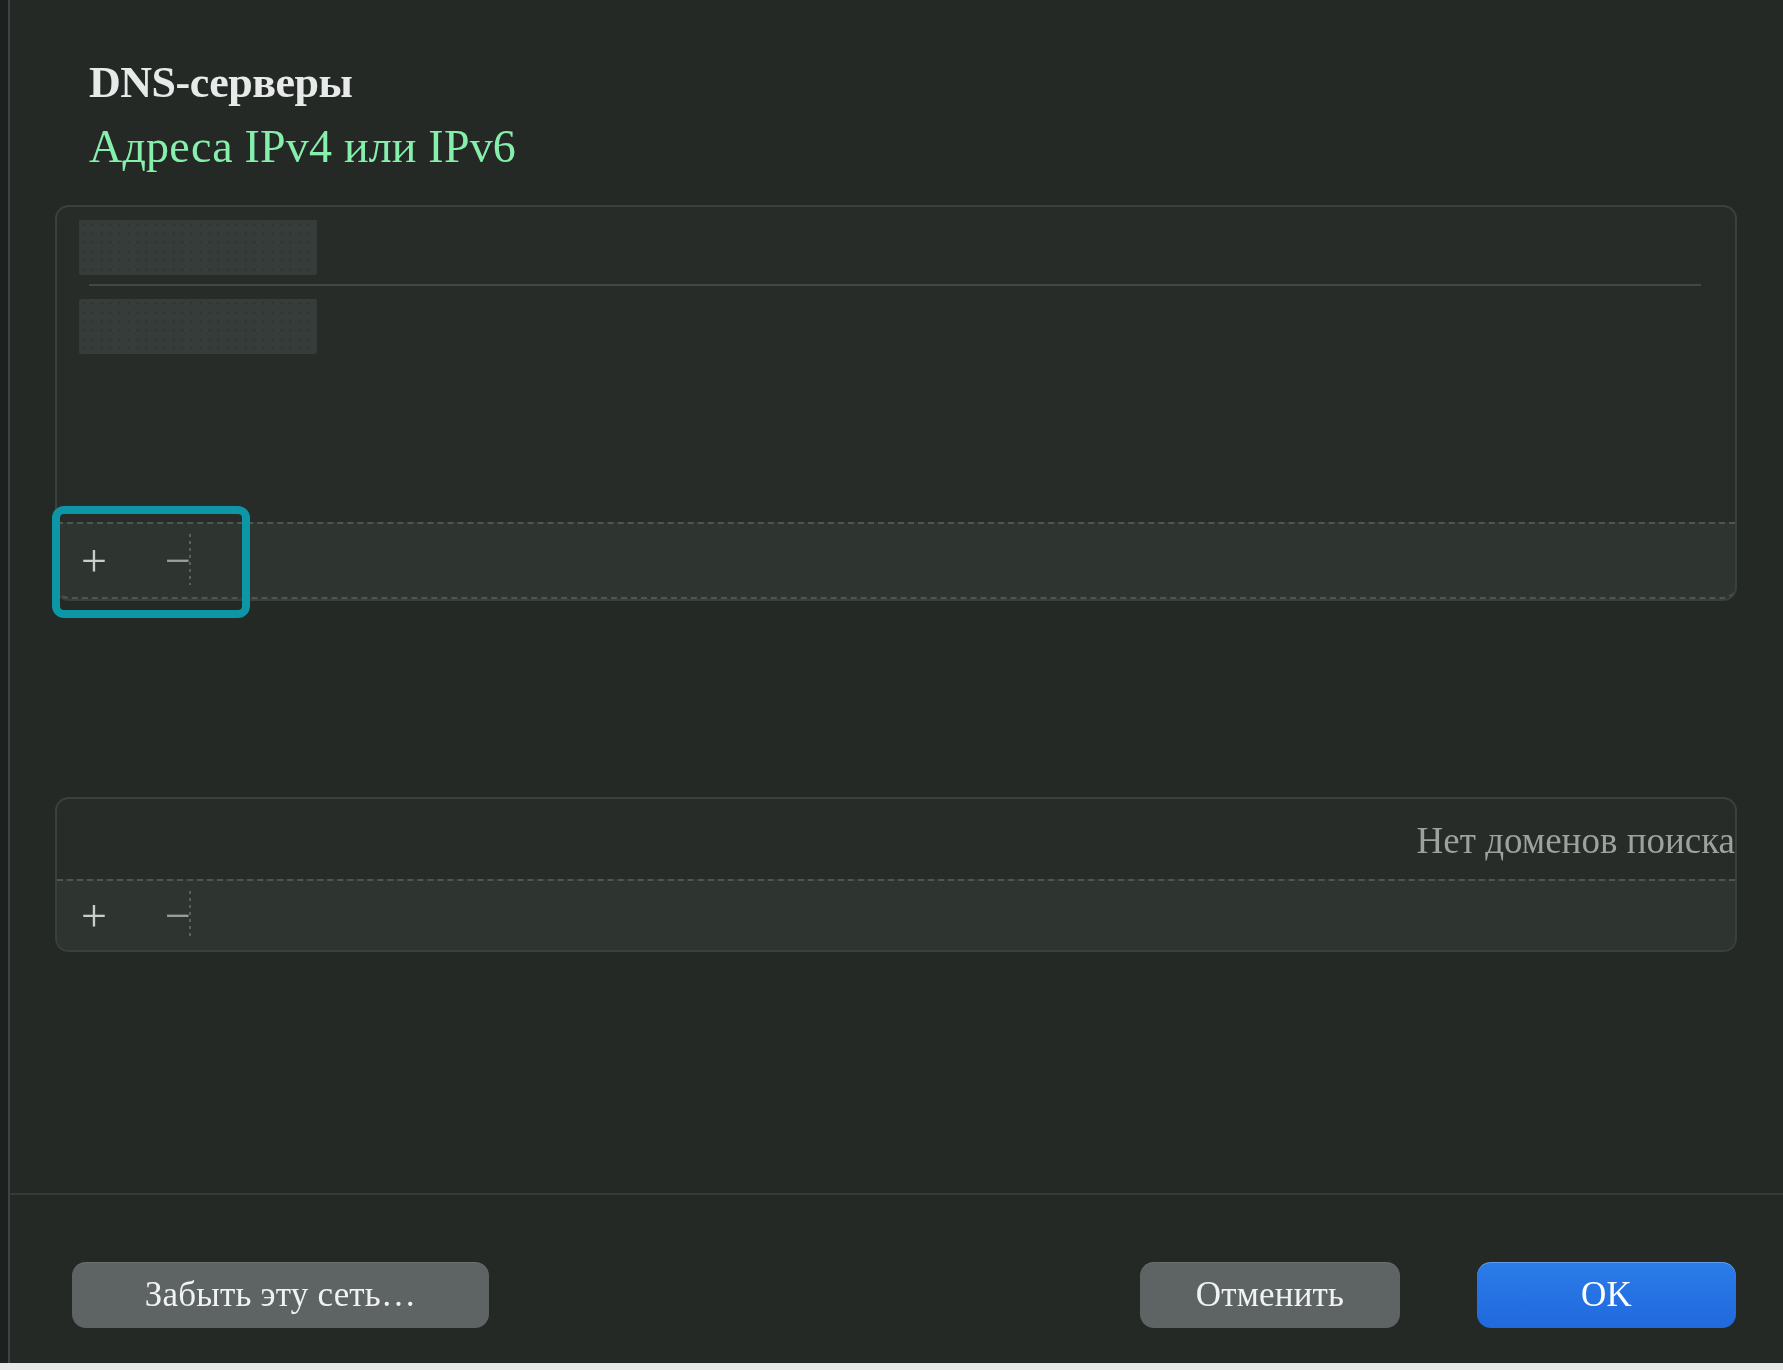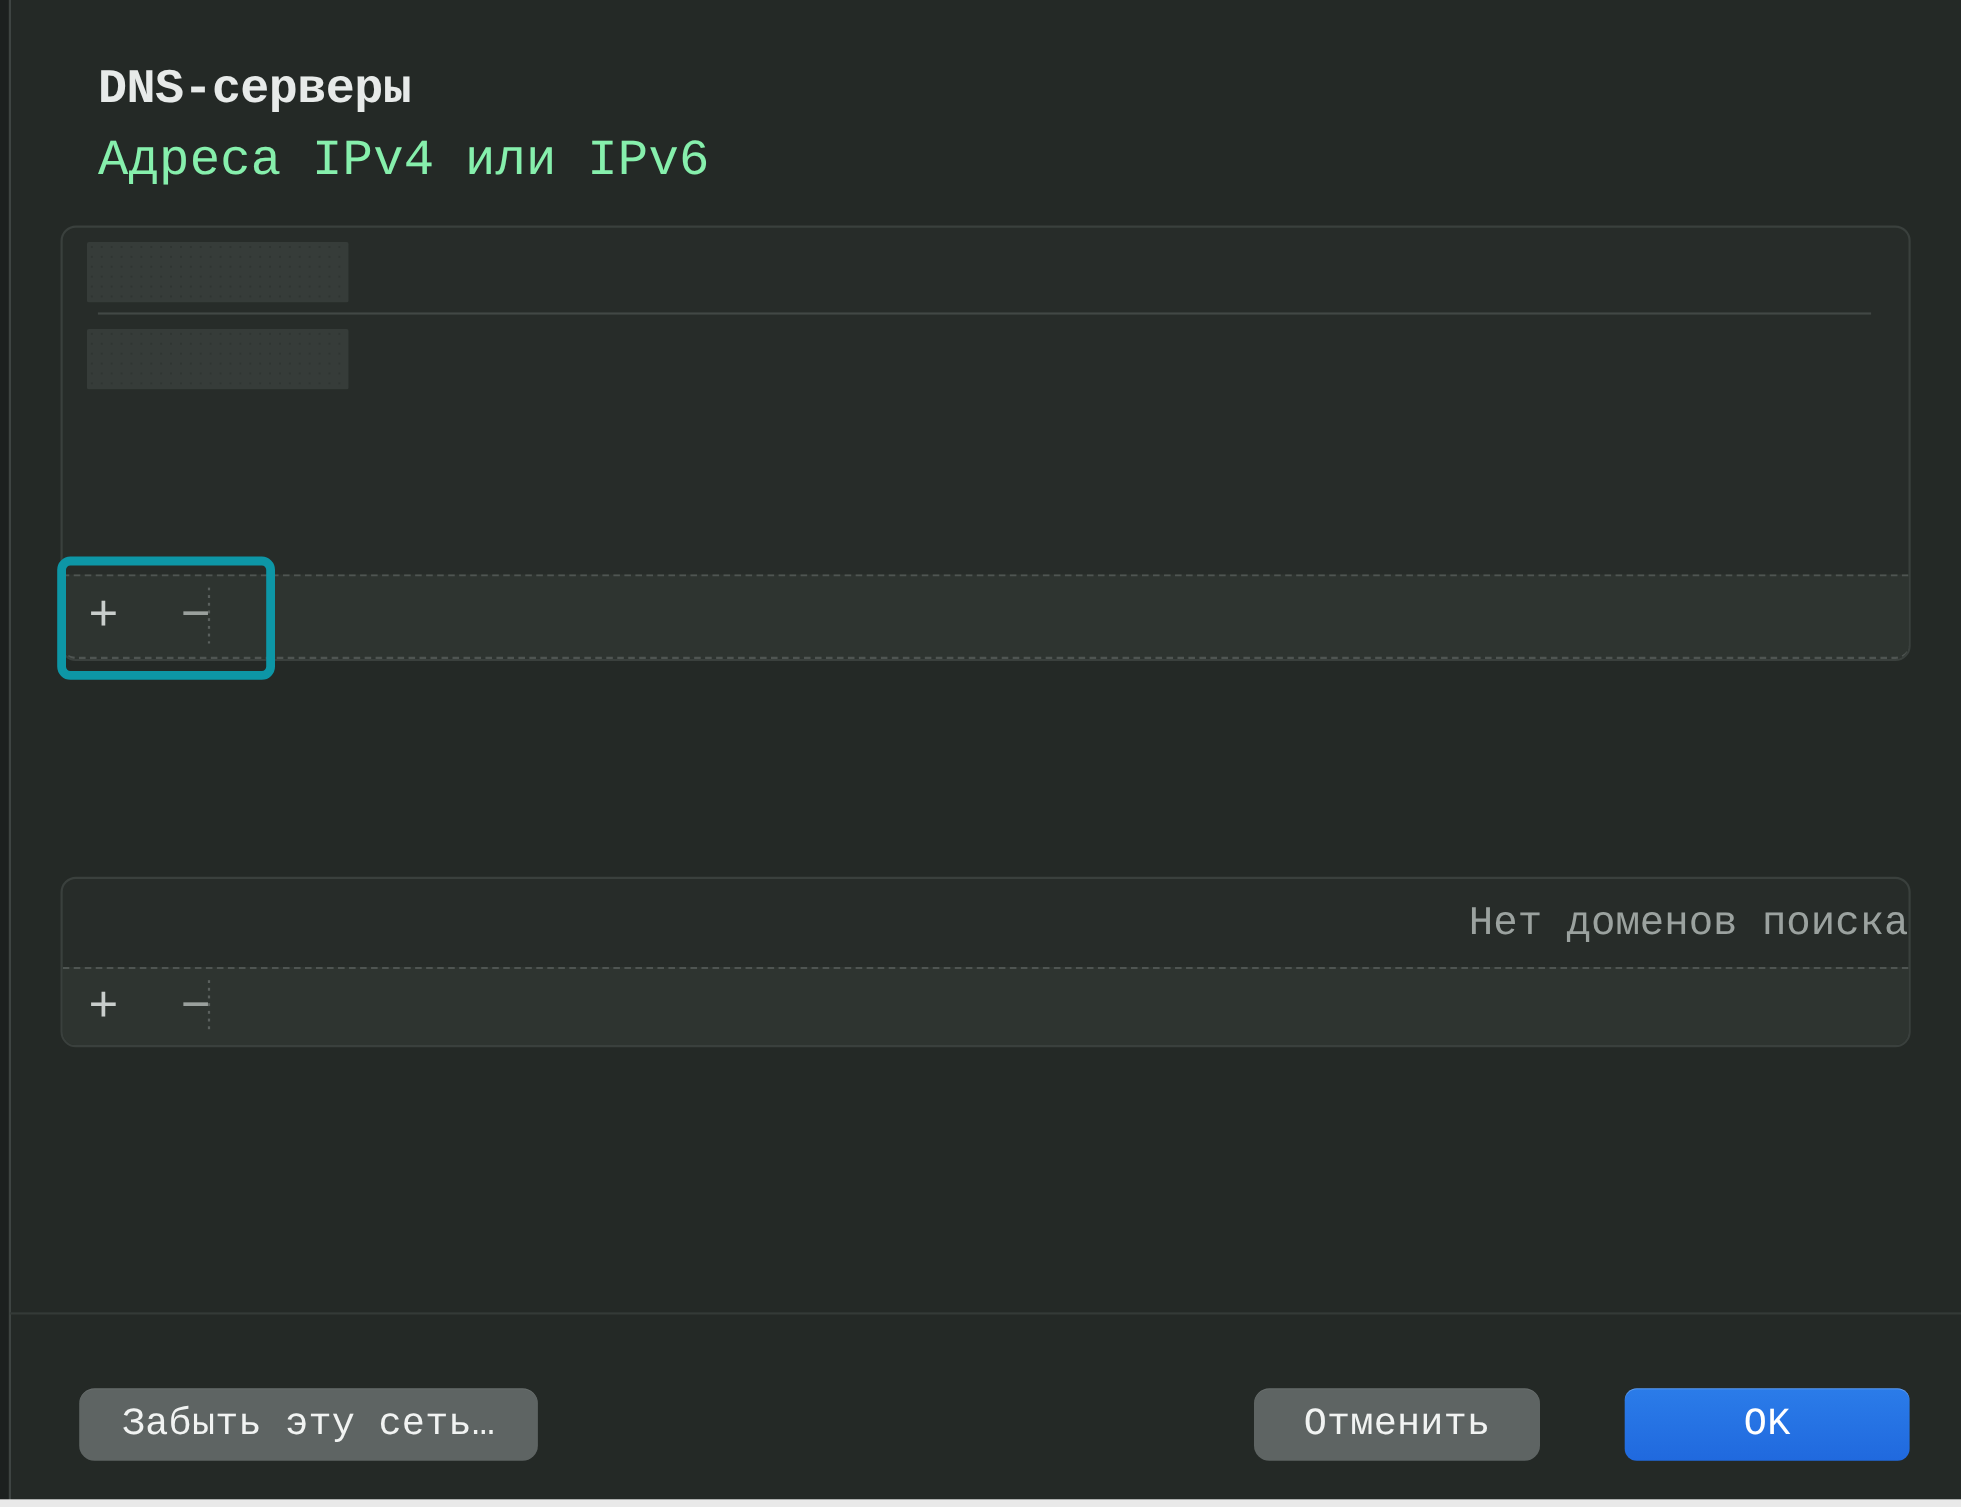--- a/index.html
+++ b/index.html
@@ -1,19 +1,19 @@
 <!DOCTYPE html>
 <html><head>
 <meta charset="utf-8">
 <style>
   html,body{margin:0;padding:0;background:#101312;}
   .screen{
     position:relative;width:1783px;height:1370px;overflow:hidden;
     background:#242926;
-    font-family:Liberation Mono, monospace;
+    font-family:Liberation Serif, serif;
     -webkit-font-smoothing:antialiased;
   }
   
   .left-gutter{position:absolute;left:0;top:0;width:8px;height:1370px;background:#1c201f;}
   .left-edge-line{position:absolute;left:8px;top:0;width:2px;height:1370px;background:#3e4442;}
 
   .section-title{
     position:absolute;left:89px;color:#e7eae9;font-size:44px;font-weight:700;
     letter-spacing:-0.5px;white-space:nowrap;
   }
@@ -85,21 +85,20 @@
     font-family:inherit;font-size:35px;color:#f1f3f2;letter-spacing:0.2px;
     background:#5e6463;box-shadow:inset 0 1px 0 rgba(255,255,255,0.08);
     cursor:default;white-space:nowrap;
   }
   .btn-forget{left:56px;width:417px;margin-left:16px;}
   .btn-cancel{left:1140px;width:260px;}
   .btn-ok{
     left:1477px;width:259px;color:#ffffff;font-weight:500;
     background:linear-gradient(#2b7ce9,#2069de);
     box-shadow:inset 0 1px 0 rgba(255,255,255,0.25);
-    border-radius:11px;
   }
 
   .bottom-white{position:absolute;left:0;right:0;top:1363px;height:7px;background:#e9e9e9;}
 </style>
 </head>
 <body>
 
 <div class="screen">
   <div class="left-gutter"></div>
   <div class="left-edge-line"></div>

